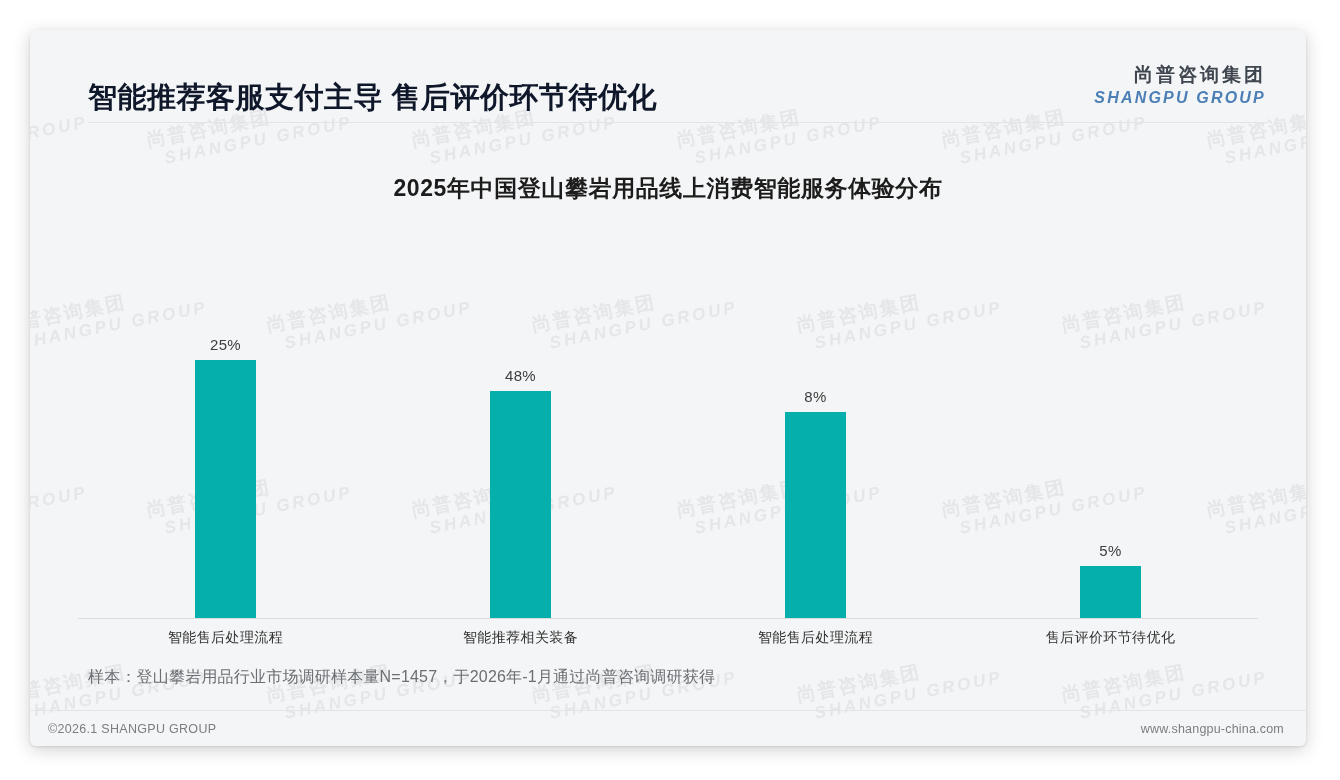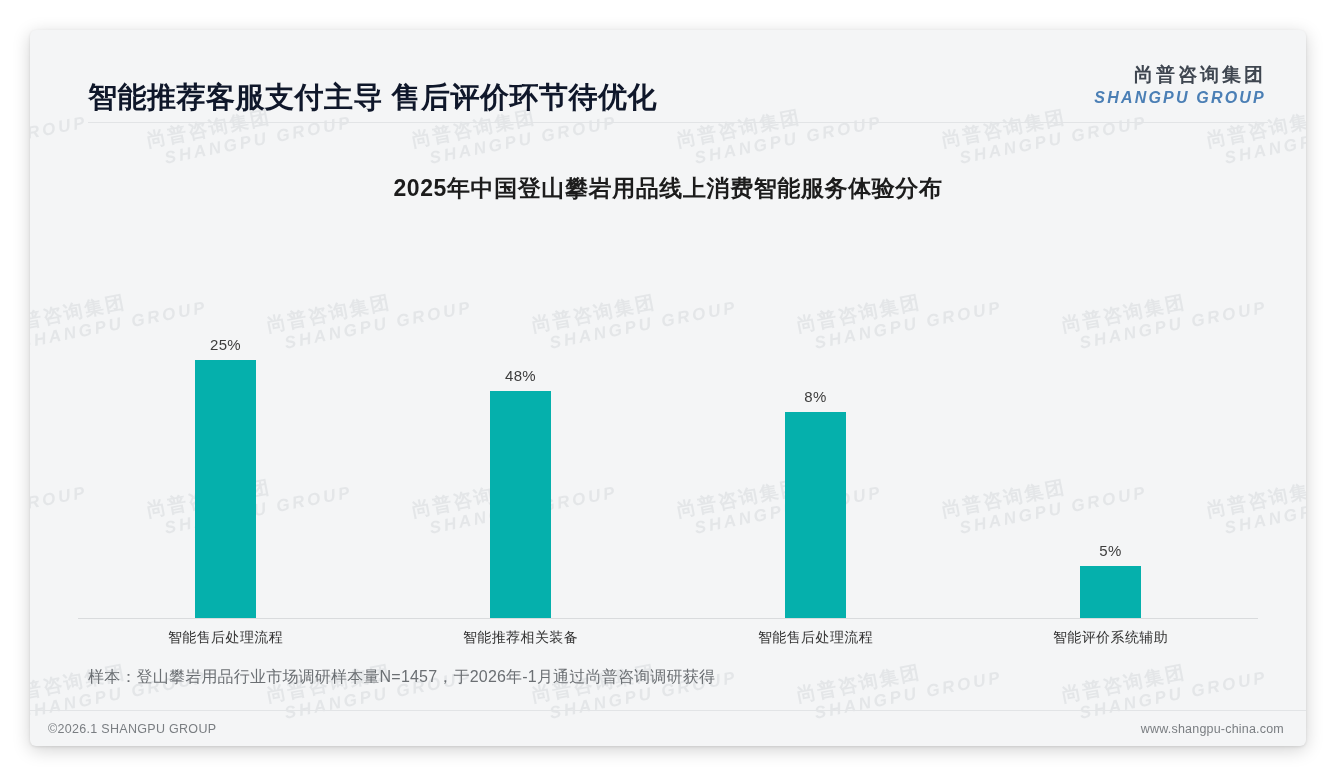--- a/index.html
+++ b/index.html
@@ -344,21 +344,21 @@
             <div class="bar-label">智能推荐相关装备</div>
           </div>
           <div class="bar-slot">
             <div class="bar-value">8%</div>
             <div class="bar-rect" style="height: 206px; background: rgb(5, 176, 172);"></div>
             <div class="bar-label">智能售后处理流程</div>
           </div>
           <div class="bar-slot">
             <div class="bar-value">5%</div>
             <div class="bar-rect" style="height: 52px; background: rgb(5, 176, 172);"></div>
-            <div class="bar-label">智能评价系统辅助</div>
+            <div class="bar-label">售后评价环节待优化</div>
           </div>
         </div>
       <div id="axis-line"></div>
     </div>
   </div>
 
   <div id="footnote">样本：登山攀岩用品行业市场调研样本量N=1457，于2026年-1月通过尚普咨询调研获得</div>
 
   <div id="footer">
     <div id="footer-rule"></div>

